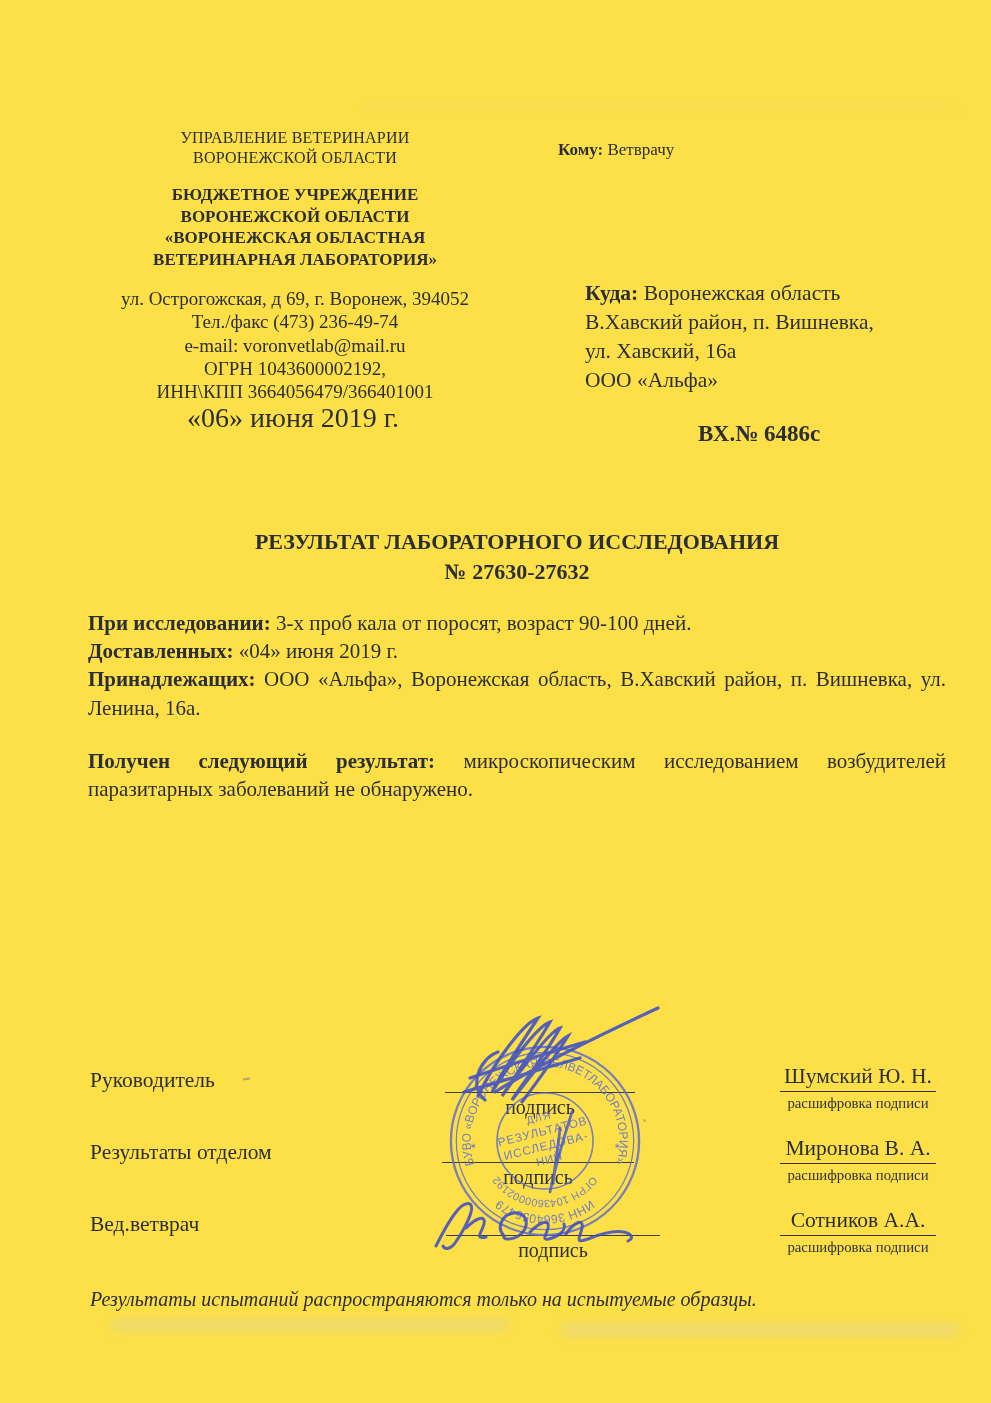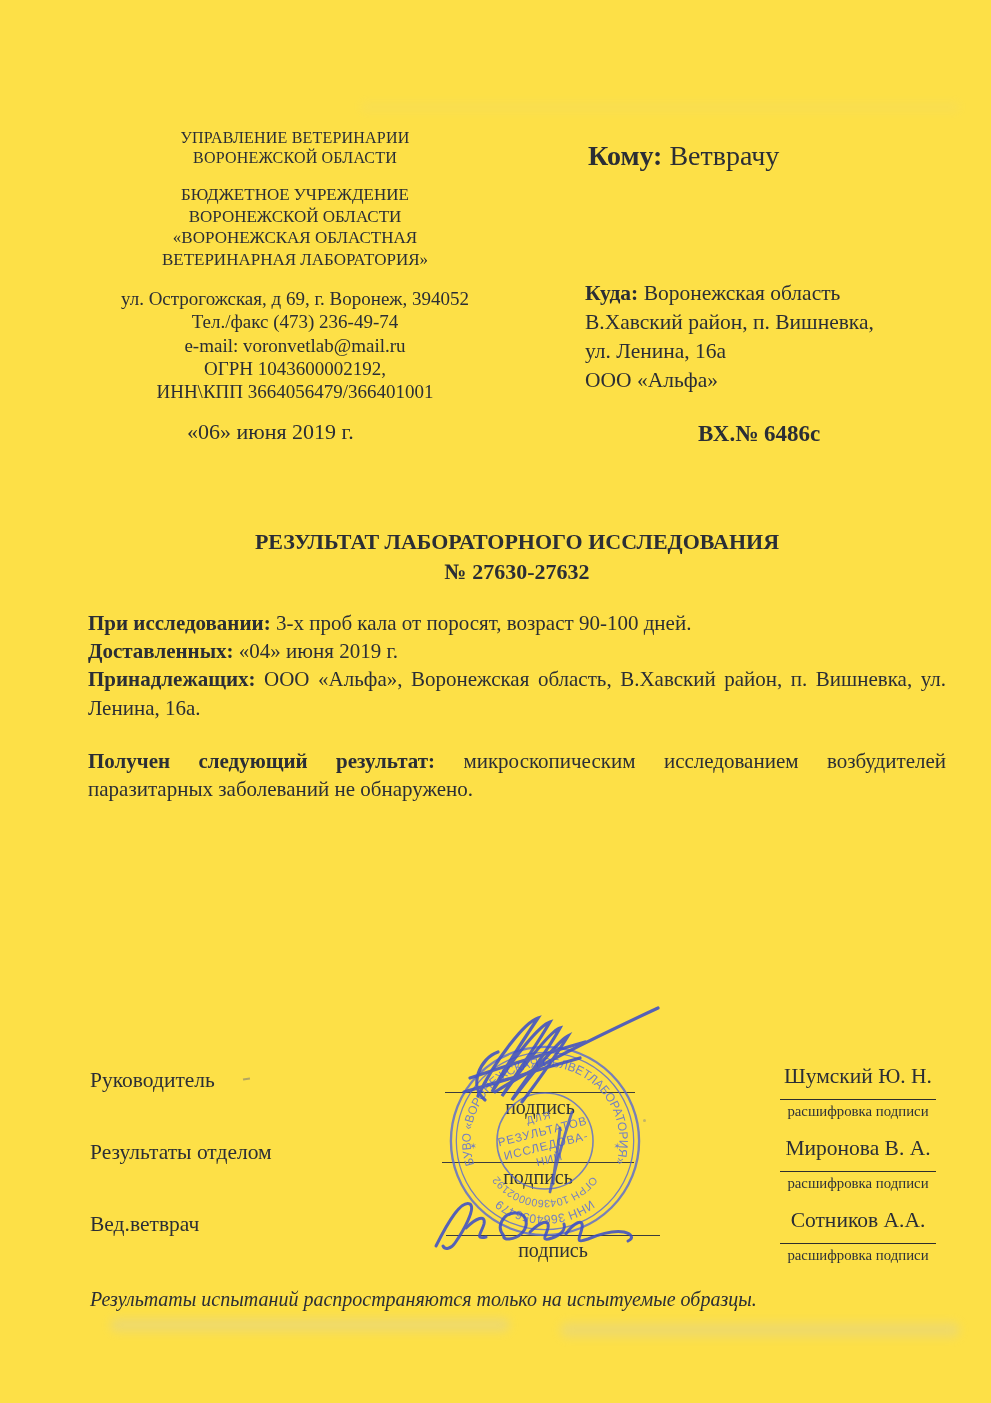--- a/index.html
+++ b/index.html
@@ -5,39 +5,39 @@
   html,body{margin:0;padding:0;background:#ffffff;}
   .page{
     position:relative;width:991px;height:1403px;margin:0 auto;
     background:#fde047;overflow:hidden;
     font-family:"Liberation Serif", serif;color:#2b2e35;
   }
   .abs{position:absolute;}
   
   .lh{left:90px;top:128px;width:410px;text-align:center;}
   .lh .auth{font-size:16px;line-height:20px;letter-spacing:.2px;}
-  .lh .org{margin-top:16px;font-weight:normal;font-size:17px;line-height:21.5px;}
+  .lh .org{margin-top:16px;font-weight:bold;font-size:17px;line-height:21.5px;}
   .lh .addr{margin-top:17px;font-size:19px;line-height:23.3px;}
   
-  .to{left:588px;top:140px;font-size:28px;}
+  .to{left:558px;top:140px;font-size:17px;}
   .where{left:585px;top:279px;font-size:21.5px;line-height:29px;}
-  .date{left:187px;top:419px;font-size:22px;}
+  .date{left:187px;top:402px;font-size:28px;}
   .vx{left:698px;top:421px;font-size:23px;font-weight:bold;}
   
   .title{left:88px;top:527px;width:858px;text-align:center;font-weight:bold;font-size:22px;line-height:30px;}
   
   .bodytext{left:88px;top:609px;width:858px;font-size:21px;line-height:28.2px;}
   .bodytext p{margin:0;text-align:justify;}
   .bodytext p.result{margin-top:25px;}
   
   .role{left:90px;font-size:21.5px;}
   .sigline{border-top:1.6px solid #3c3c3c;height:0;}
   .sigcap{text-align:center;font-size:20px;color:#2f3238;}
   .namecell{left:773px;width:170px;text-align:center;}
-  .namecell .name{font-size:21.5px;border-bottom:1.6px solid #2e2e2e;padding-bottom:10px;display:inline-block;min-width:156px;}
+  .namecell .name{font-size:21.5px;border-bottom:1.6px solid #2e2e2e;padding-bottom:2px;display:inline-block;min-width:156px;}
   .namecell .decr{font-size:14.8px;margin-top:3px;color:#2f3238;}
   .footer{left:90px;top:1288px;font-size:20px;font-style:italic;}
   
   .smudge{background:#c9c9c9;filter:blur(5px);border-radius:8px;}
   .dash{background:#777;opacity:.55;transform:rotate(-8deg);}
   .dot{background:#8a8a8a;opacity:.5;border-radius:50%;}
   svg{position:absolute;overflow:visible;}
   .stampsvg text{font-family:"Liberation Sans", sans-serif;}
 </style>
 </head>
@@ -63,21 +63,21 @@
       <div>ОГРН 1043600002192,</div>
       <div>ИНН\КПП 3664056479/366401001</div>
     </div>
   </div>
 
   <div class="abs to"><b>Кому:</b> <span>Ветврачу</span></div>
 
   <div class="abs where">
     <div><b>Куда:</b> <span>Воронежская область</span></div>
     <div>В.Хавский район, п. Вишневка,</div>
-    <div>ул. Ленина, 16а</div>
+    <div>ул. Хавский, 16а</div>
     <div>ООО «Альфа»</div>
   </div>
 
   <div class="abs date">«06» июня 2019 г.</div>
   <div class="abs vx">ВХ.№ 6486с</div>
 
   <div class="abs title">
     <div>РЕЗУЛЬТАТ ЛАБОРАТОРНОГО ИССЛЕДОВАНИЯ</div>
     <div>№ 27630-27632</div>
   </div>

